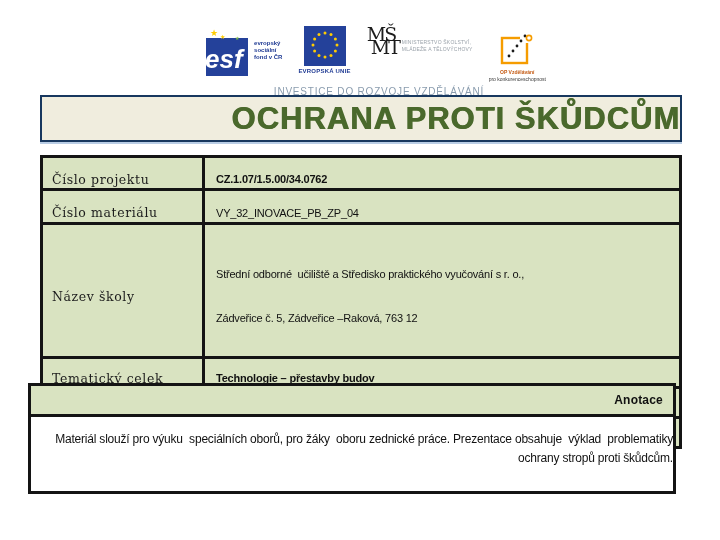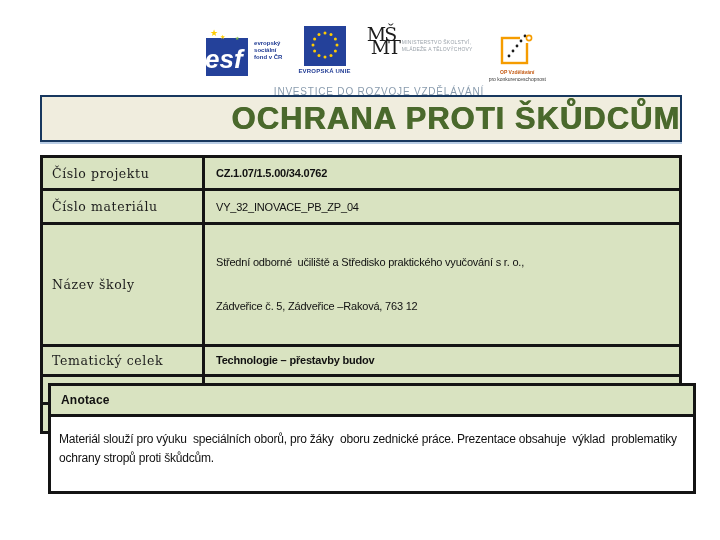--- a/index.html
+++ b/index.html
@@ -38,39 +38,39 @@
     color:#4a692c;text-shadow:.8px 0 0 #4a692c;white-space:nowrap;
   }
 
   
   .info-table{
     position:absolute;top:155px;left:40px;width:642px;
     border-collapse:collapse;table-layout:fixed;
   }
   .info-table td{
     background:#d9e3c1;border:3px solid #141414;vertical-align:middle;
-    padding:0 0 0 9px;
+    padding:12px 0 0 9px;
   }
   .info-table td.lbl{
     width:150px;font-family:"DejaVu Serif",serif;font-size:12.5px;
     letter-spacing:.6px;color:#1c1c1c;
   }
   .info-table td.val{
     font-size:11px;letter-spacing:-.2px;white-space:pre-wrap;padding-left:11px;
   }
   .info-table td.val.bold{font-weight:bold;}
   .info-table td.val.small{font-size:11px;line-height:1.35;font-weight:normal;}
   .info-table td.val.small span{display:block;}
   tr.r1{height:33px;} tr.r2{height:34px;} tr.r3{height:36px;} tr.r4{height:32px;}
   tr.r5{height:30px;} tr.r6{height:28px;} tr.r7{height:29px;}
 
   
   .anotace{
-    position:absolute;top:383px;left:48px;width:642px;
-    border:3px solid #141414;background:#ffffff;
+    position:absolute;top:383px;left:28px;width:642px;
+    border:3px solid #141414;background:#ffffff;text-align:right;
   }
   .anotace-header{
     background:#d9e3c1;border-bottom:3px solid #141414;
     font-size:12px;font-weight:bold;padding:7px 10px;letter-spacing:.2px;
   }
   .anotace-body{
     padding:13px 0 24px 8px;font-size:12px;line-height:1.55;
     letter-spacing:-.2px;white-space:pre-wrap;min-height:24px;
   }
 </style>

